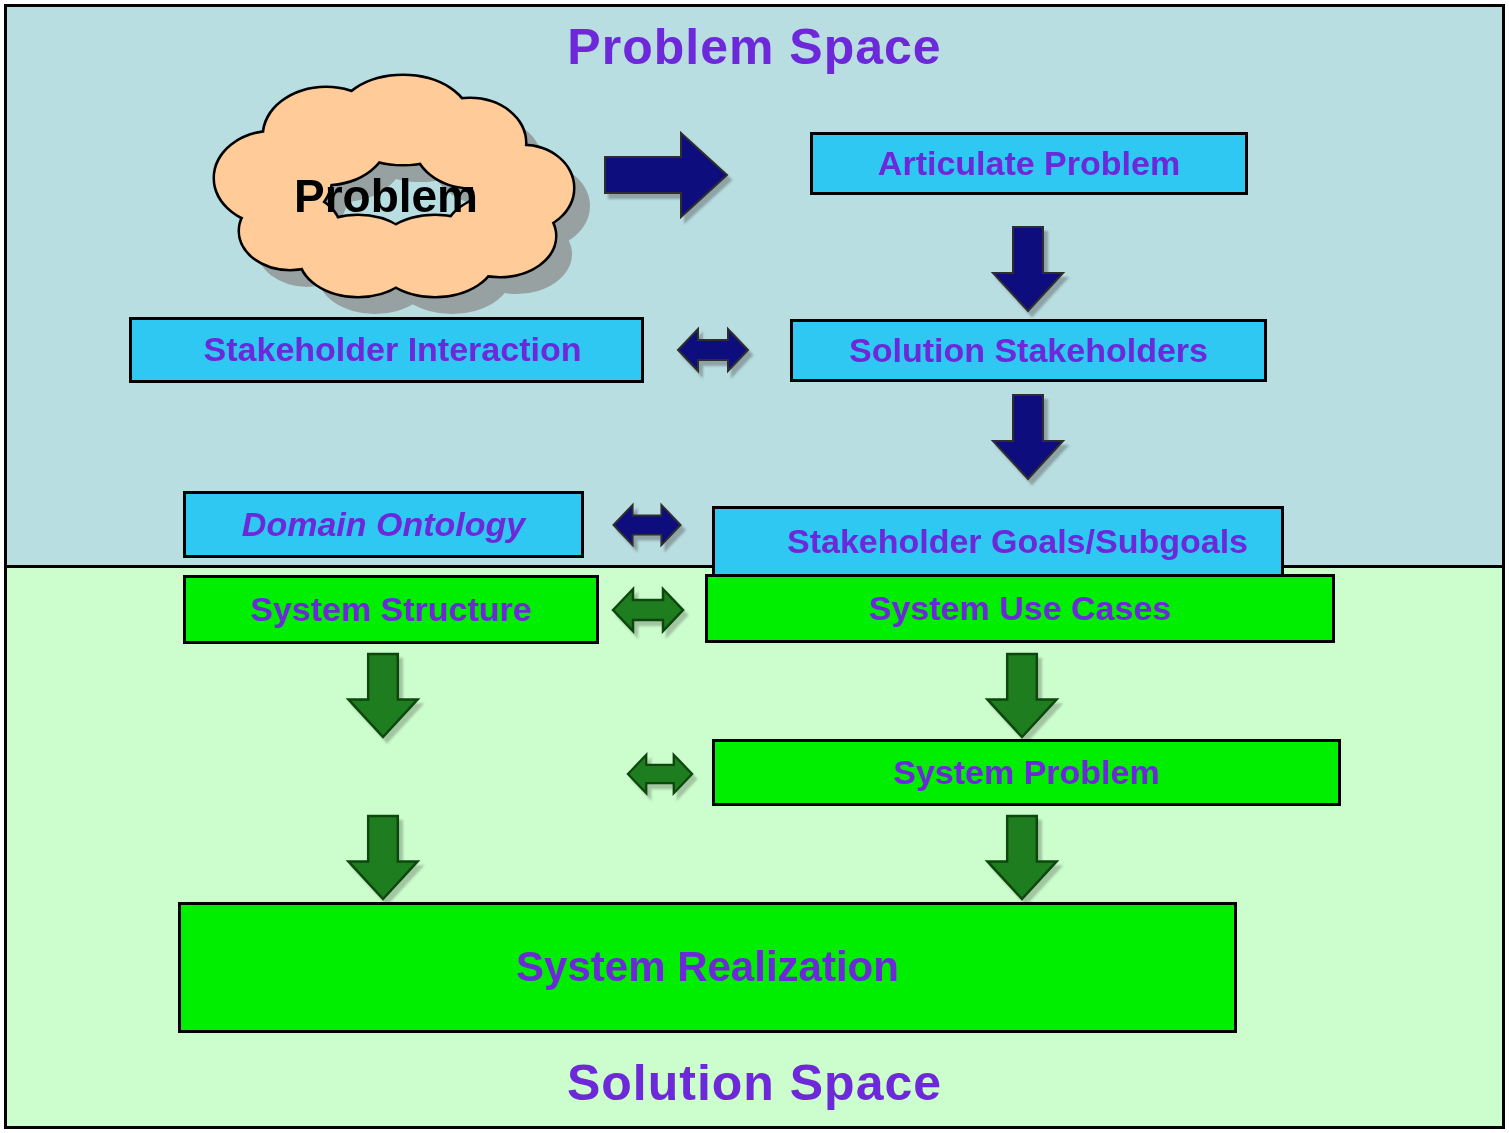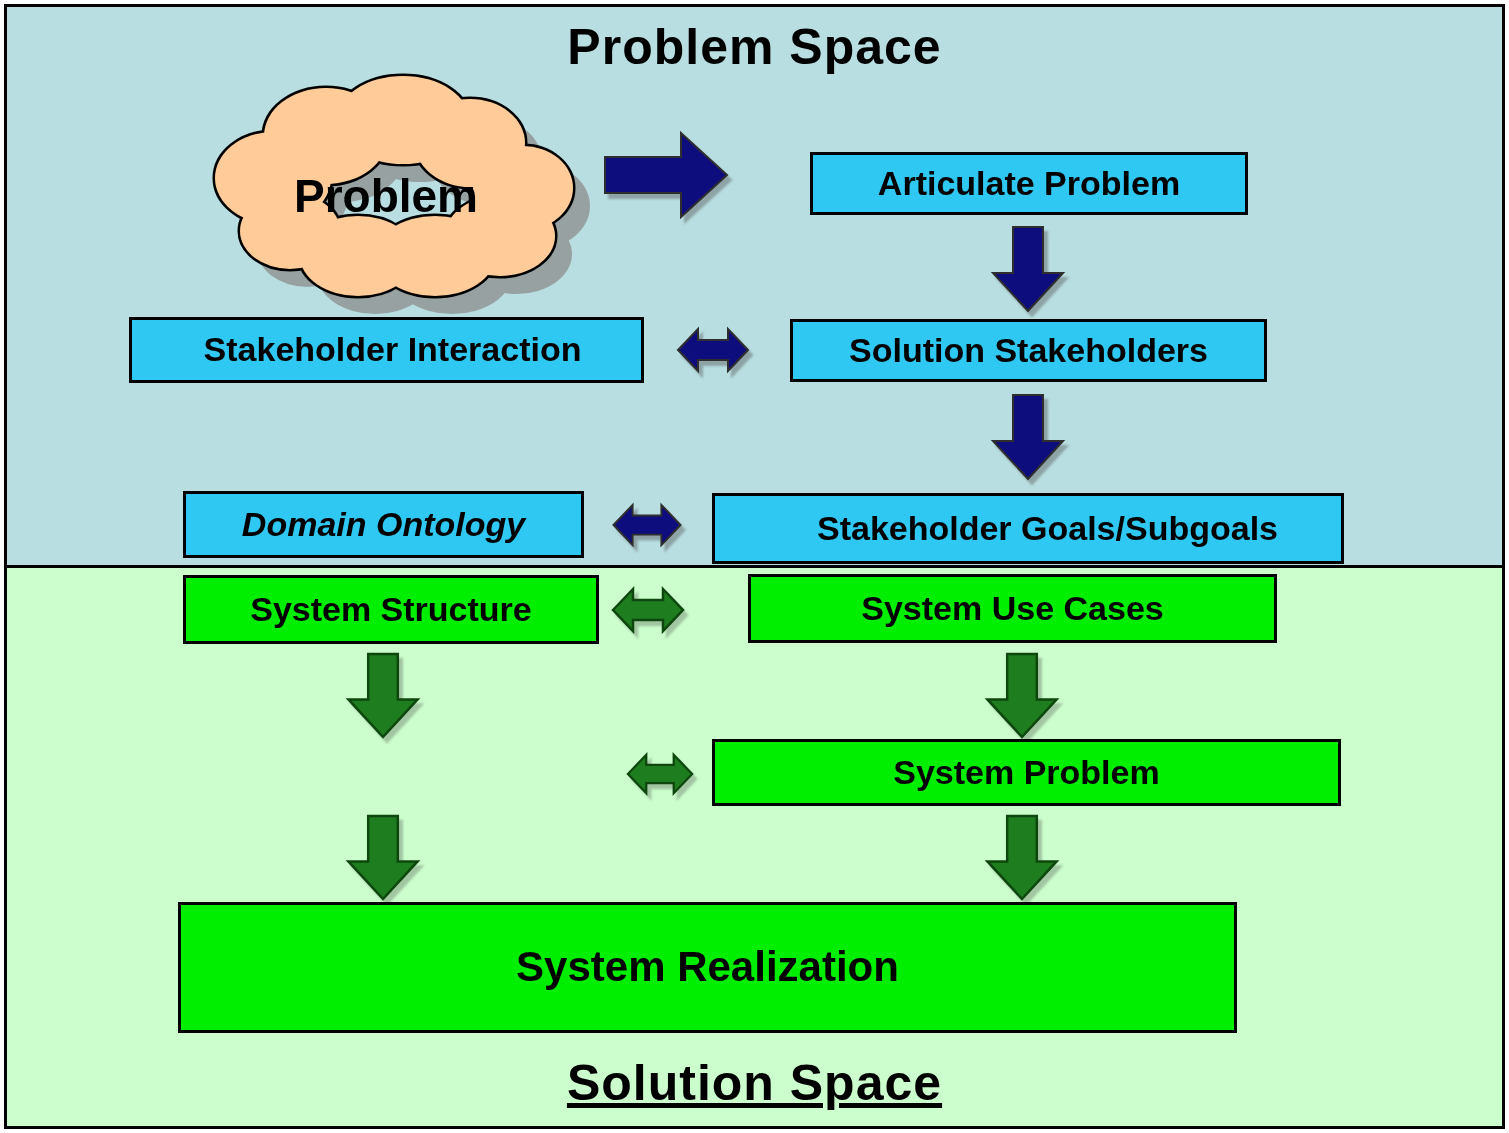--- a/index.html
+++ b/index.html
@@ -1,39 +1,39 @@
 <!DOCTYPE html>
 <html style="--problem-bg: #B8DEE2; --solution-bg: #CCFECD; --problem-box: #2EC8F2; --solution-box: #00EE00; --problem-arrow: #0D0D7E; --solution-arrow: #1E7D1E; --cloud-fill: #FFCC99;"><head>
 <meta charset="utf-8">
 <style>
   html,body { margin:0; padding:0; background:#ffffff; }
   .page {
     position:relative; width:1509px; height:1133px;
     background:#ffffff; overflow:hidden;
-    font-family:"Liberation Sans", sans-serif; font-weight:bold; color:#000000;
+    font-family:"Liberation Sans", sans-serif; font-weight:bold; color:#6d28d9;
   }
   .frame {
     position:absolute; left:4px; top:4px; width:1495px; height:1119px;
     border:3px solid #000;
   }
   .section-problem {
     position:absolute; left:0; top:0; width:100%; height:558px;
     background:var(--problem-bg,#B8DEE2);
   }
   .section-solution {
     position:absolute; left:0; top:558px; right:0; bottom:0;
     background:var(--solution-bg,#CCFECD);
     border-top:3px solid #000;
   }
   .space-title {
     position:absolute; left:0; width:1509px; text-align:center;
     font-size:50px; letter-spacing:1px;
   }
   .title-problem { top:18px; }
-  .title-solution { top:1054px;text-decoration:underline; }
+  .title-solution { top:1054px; }
   .dbox {
     position:absolute; display:flex; align-items:center; justify-content:center;
     border:3px solid #000; font-size:34px; text-align:center; box-sizing:border-box;
     line-height:1.05;
   }
   .pbox { background:var(--problem-box,#2EC8F2); }
   .sbox { background:var(--solution-box,#00EE00); }
   .big-label { font-size:42px; }
   .arr { position:absolute; }
   .arr svg { display:block; overflow:visible; }
@@ -86,21 +86,21 @@
     <use href="#cloud-bumps" class="cloud-fill"></use>
     <text class="cloud-text" x="188" y="144">Problem</text>
   </svg>
 
   <div class="arr" style="left:604px; top:132px;">
     <svg width="124" height="86" viewBox="0 0 124 86" class="navy-sh">
       <polygon class="navy-shape" points="1,25 77,25 77,1 123,43 77,85 77,61 1,61"></polygon>
     </svg>
   </div>
 
-  <div class="dbox pbox" style="left:810px; top:152px; width:438px; height:63px;text-align:center;">Articulate Problem</div>
+  <div class="dbox pbox" style="left:810px; top:132px; width:438px; height:63px;text-align:center;">Articulate Problem</div>
 
   <div class="arr" style="left:992px; top:226px;">
     <svg width="72" height="86" viewBox="0 0 72 86" class="navy-sh">
       <polygon class="navy-shape" points="21,1 51,1 51,47 71,47 36,85 1,47 21,47"></polygon>
     </svg>
   </div>
 
   <div class="dbox pbox" style="left:129px; top:317px; width:515px; height:66px;padding-left:12px;">Stakeholder Interaction</div>
 
   <div class="arr" style="left:677px; top:326px;">
@@ -118,31 +118,31 @@
   </div>
 
   <div class="dbox pbox" style="left:183px; top:491px; width:401px; height:67px;font-style:italic;">Domain Ontology</div>
 
   <div class="arr" style="left:612px; top:502px;">
     <svg width="70" height="46" viewBox="0 0 72 48" class="navy-sh">
       <polygon class="navy-shape" points="1,24 21,3 21,14 51,14 51,3 71,24 51,45 51,34 21,34 21,45"></polygon>
     </svg>
   </div>
 
-  <div class="dbox pbox" style="left:712px; top:493px; width:632px; height:71px;padding-left:39px;">Stakeholder Goals/Subgoals</div>
+  <div class="dbox pbox" style="left:712px; top:506px; width:572px; height:71px;padding-left:39px;">Stakeholder Goals/Subgoals</div>
 
   <div class="dbox sbox" style="left:183px; top:575px; width:416px; height:69px;">System Structure</div>
 
   <div class="arr" style="left:612px; top:586px;">
     <svg width="72" height="48" viewBox="0 0 72 48" class="green-sh">
       <polygon class="green-shape" points="1,24 21,3 21,14 51,14 51,3 71,24 51,45 51,34 21,34 21,45"></polygon>
     </svg>
   </div>
 
-  <div class="dbox sbox" style="left:748px; top:574px; width:529px; height:69px;">System Use Cases</div>
+  <div class="dbox sbox" style="left:705px; top:574px; width:630px; height:69px;">System Use Cases</div>
 
   <div class="arr" style="left:347px; top:653px;">
     <svg width="72" height="85" viewBox="0 0 72 86" class="green-sh">
       <polygon class="green-shape" points="21,1 51,1 51,47 71,47 36,85 1,47 21,47"></polygon>
     </svg>
   </div>
   <div class="arr" style="left:986px; top:653px;">
     <svg width="72" height="85" viewBox="0 0 72 86" class="green-sh">
       <polygon class="green-shape" points="21,1 51,1 51,47 71,47 36,85 1,47 21,47"></polygon>
     </svg>

